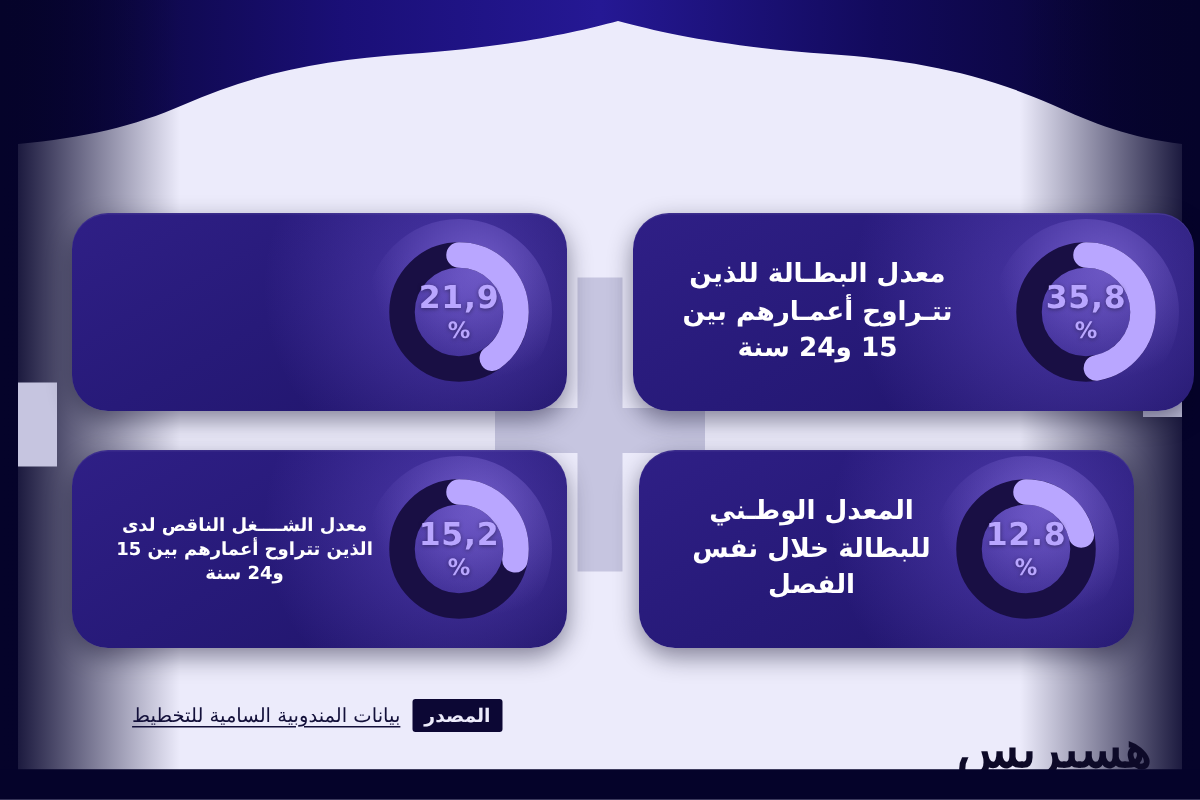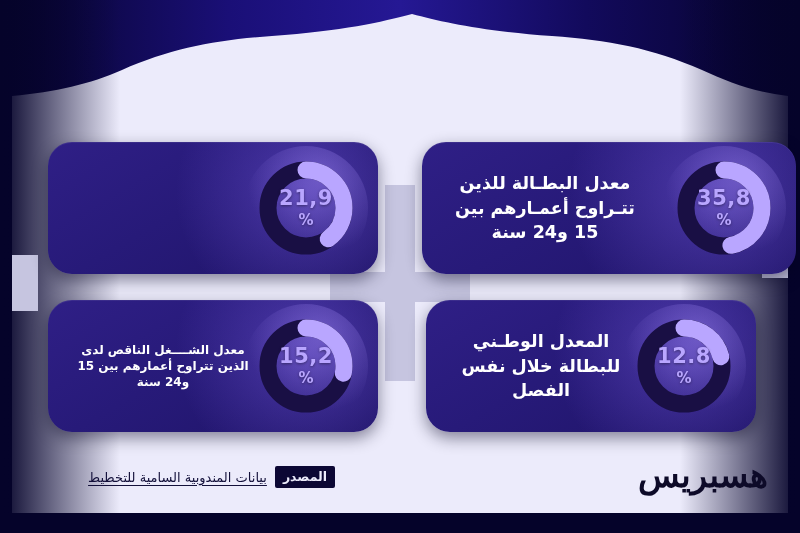--- a/index.html
+++ b/index.html
@@ -135,21 +135,21 @@
     padding:3px 8px 4px;border-radius:2px;
   }
   .src-text{
     display:inline-block;vertical-align:middle;
     color:#13103a;font-size:13px;font-weight:normal;
     margin-right:8px;
     text-decoration:underline;
     text-underline-offset:3px;
   }
   .logo{
-    position:absolute;right:32px;top:455px;
+    position:absolute;right:32px;top:479px;
     color:#0d0a28;
     font-size:34px;font-weight:bold;
     letter-spacing:-1px;
     z-index:6;
     font-family:Liberation Sans, sans-serif;
     margin-left:20px;
   }
   .bottom-band{
     position:absolute;left:0;right:0;top:513px;height:20px;
     background:#05032a;z-index:7;

